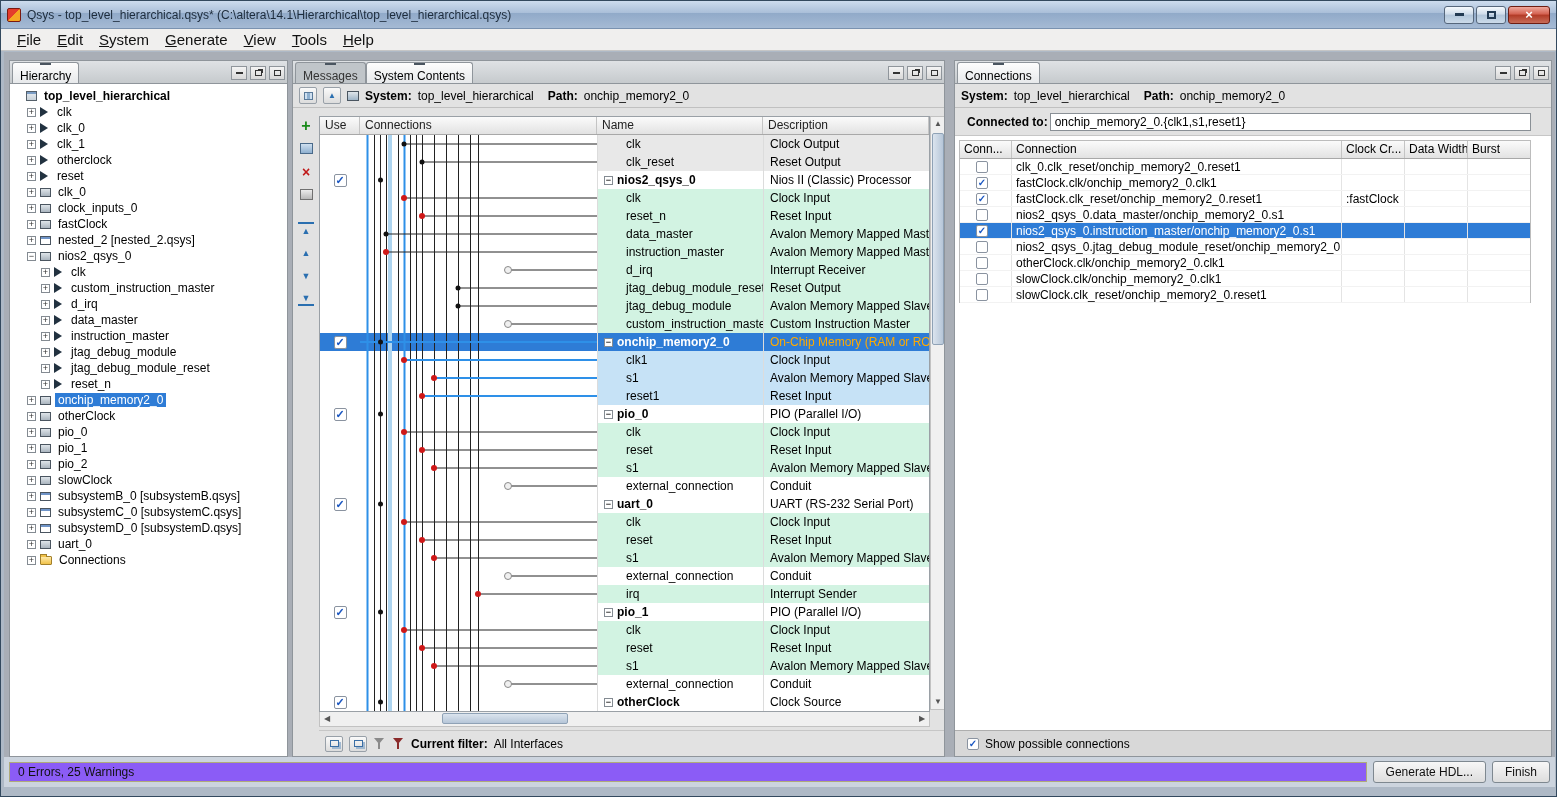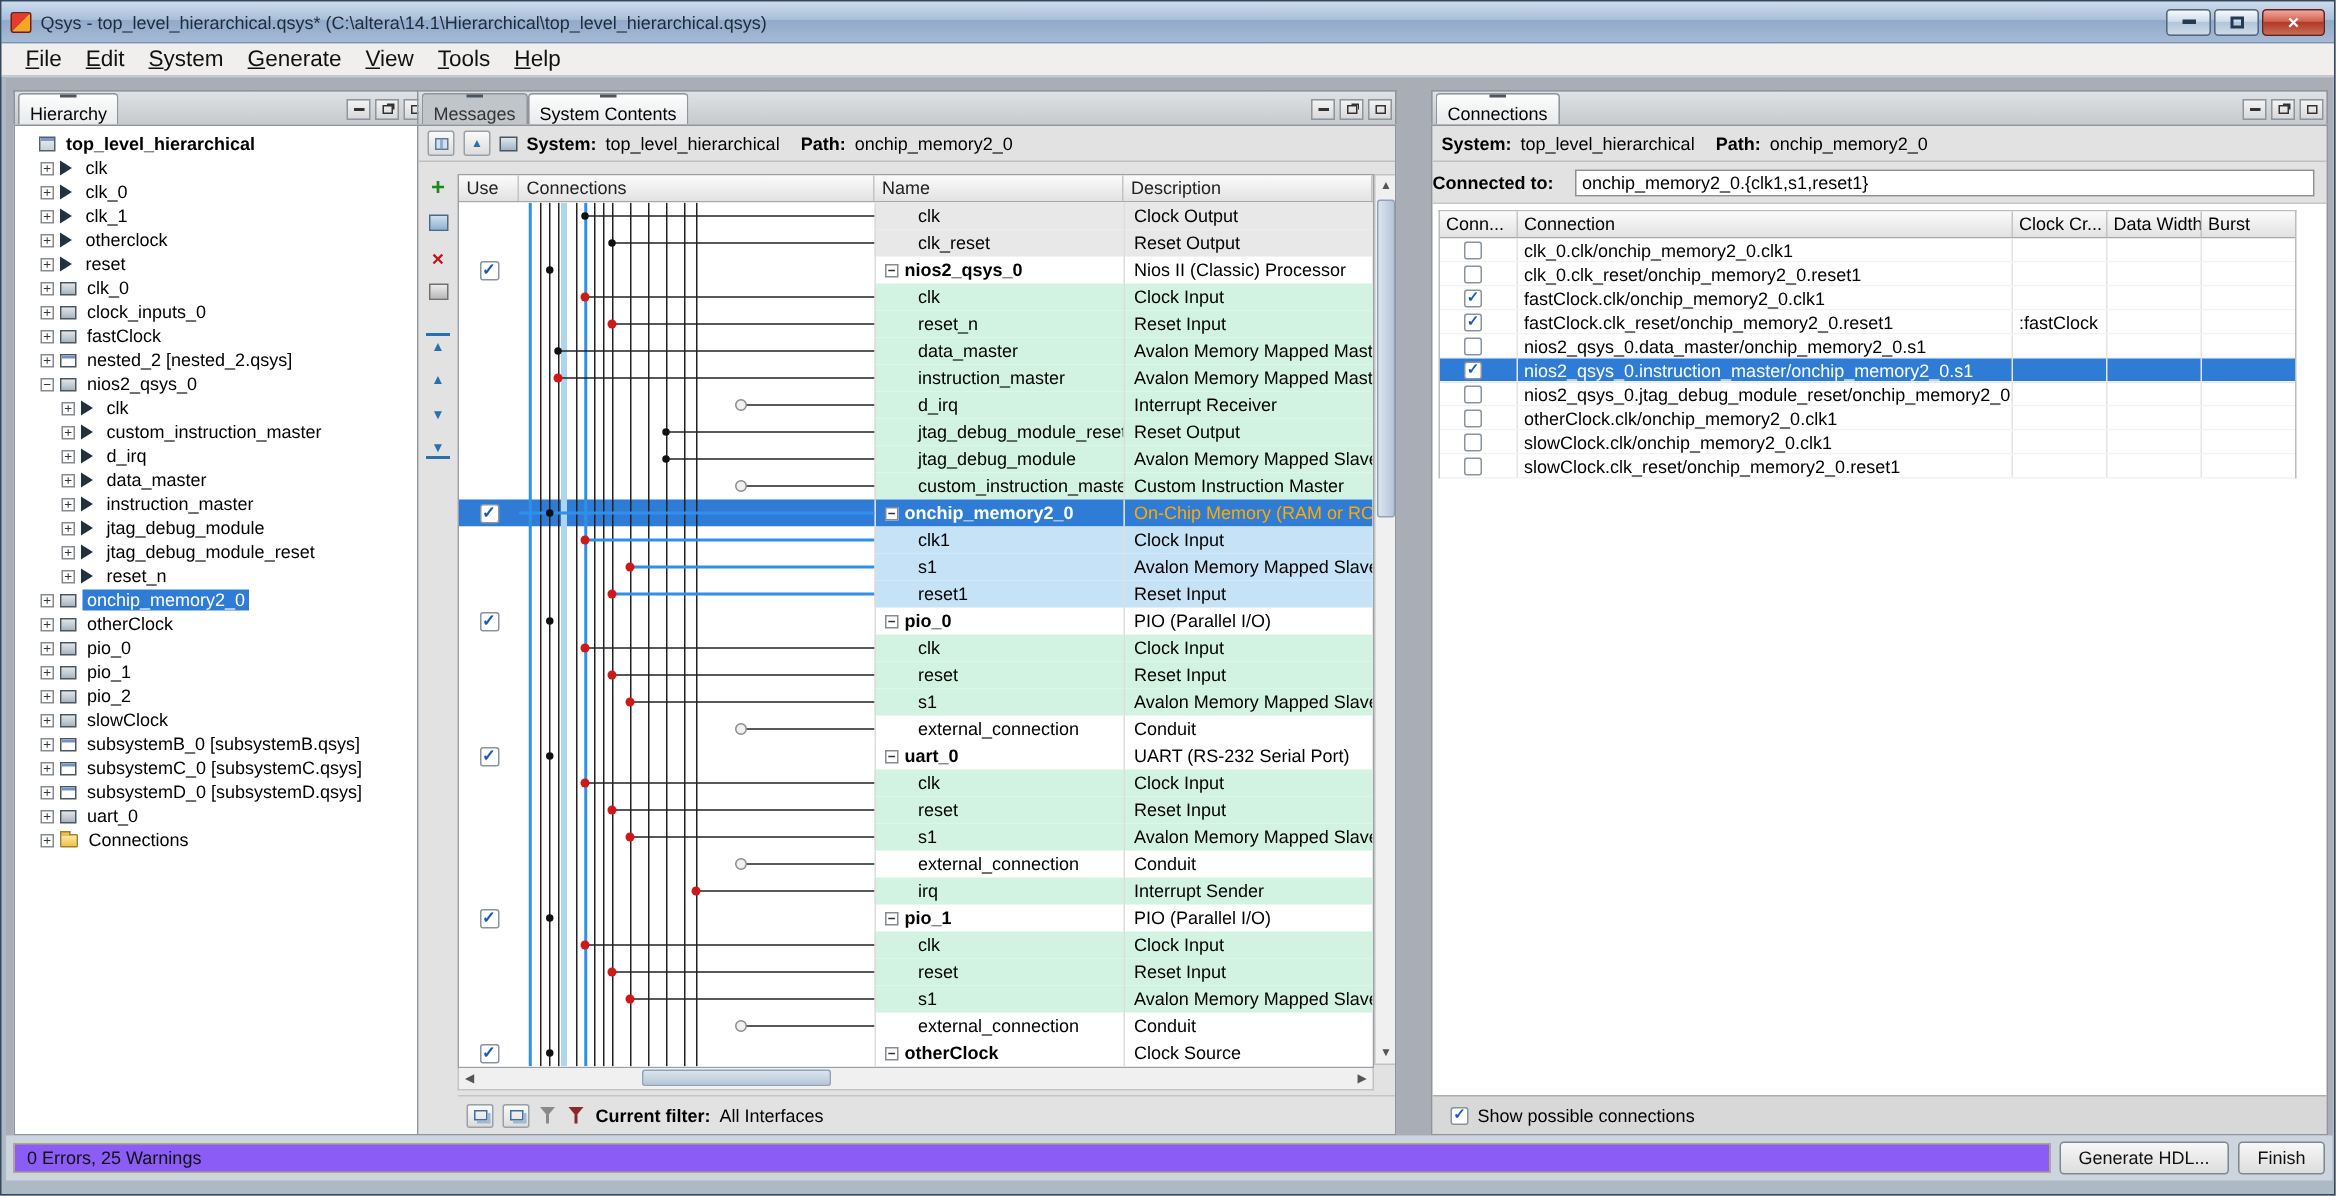--- a/index.html
+++ b/index.html
@@ -18,21 +18,21 @@
 
   
   .menubar{height:22px;background:#f0efee;border-bottom:1px solid #c6c6c6;display:flex;align-items:center;padding-left:8px;}
   .menu-item{font-size:15px;color:#111;padding:3px 8px;}
   .menu-item::first-letter{text-decoration:underline;}
 
   
   .workspace{position:absolute;left:3px;top:51px;width:1551px;height:705px;background:#a9aeb6;}
   .dock{position:absolute;top:8px;height:697px;display:flex;flex-direction:column;}
   #dock-h{left:5px;width:279px;}
-  #dock-c{left:274px;width:653px;}
+  #dock-c{left:288px;width:653px;}
   #dock-r{left:950px;width:598px;}
   .dockhead{height:23px;display:flex;align-items:flex-end;background:linear-gradient(#dfe2e5,#c6cacd);border:1px solid #8f959b;border-bottom:none;padding:0 2px;}
   .tab{height:21px;display:flex;align-items:center;gap:4px;padding:0 7px;font-size:12px;background:#c0c5c9;border:1px solid #8f959b;border-bottom:none;border-radius:3px 3px 0 0;color:#333;flex-direction:column;}
   .tab.active{background:linear-gradient(#fdfdfd,#e7e9eb);color:#000;}
   .tabclose{color:#555;font-size:11px;margin-left:2px;}
   .tabicon{width:11px;height:10px;border:1px solid #4a5560;background:linear-gradient(#e8edf2,#b9c6d2);box-shadow:inset 0 2px 0 #7a9cc4;}
   .tabicon.ti-conn{box-shadow:inset 0 2px 0 #e0a040;}
   .tabicon.ti-msg{box-shadow:inset 0 2px 0 #9ab07a;}
   .dockbtns{margin-left:auto;display:flex;gap:3px;align-items:center;padding-bottom:3px;}
   .dockbtn{width:16px;height:14px;border:1px solid #8f959b;background:linear-gradient(#f4f4f4,#d8d8d8);display:flex;align-items:center;justify-content:center;font-size:9px;color:#333;}
@@ -109,21 +109,21 @@
   .fbtn{width:18px;height:16px;border:1px solid #98a0a8;border-radius:2px;background:linear-gradient(#fafafa,#dcdcdc);display:flex;align-items:center;justify-content:center;}
   .mini-frames{width:9px;height:7px;border:1px solid #3a6ea5;box-shadow:2px 2px 0 0 #a0b8d0;}
   .funnel{position:relative;width:13px;height:13px;display:inline-block;}
   .funnel::before{content:"";position:absolute;left:1px;top:1px;border-left:5px solid transparent;border-right:5px solid transparent;border-top:6px solid #8a8a8a;}
   .funnel::after{content:"";position:absolute;left:5px;top:6px;width:2px;height:6px;background:#8a8a8a;}
   .funnel.red::before{border-top-color:#8a2a2a;}
   .funnel.red::after{background:#8a2a2a;}
   .flabel{font-weight:bold;}
 
   
-  .connectedbar{height:28px;background:#e2e2e2;border-bottom:1px solid #c6c6c6;display:flex;align-items:center;gap:14px;padding:0 0;font-size:12px;flex:none;}
+  .connectedbar{height:28px;background:#e2e2e2;border-bottom:1px solid #c6c6c6;display:flex;align-items:center;gap:2px;padding:0 12px;font-size:12px;flex:none;}
   .connectedbar b{font-weight:bold;white-space:nowrap;}
   .field{flex:1;height:18px;line-height:16px;background:#fff;border:1px solid #8a9096;padding:0 4px;font-size:12px;margin-right:8px;white-space:nowrap;overflow:hidden;}
   .rbody{flex:1;background:#fff;padding:4px;min-height:0;}
   .rtable{width:572px;border:1px solid #bcbcbc;border-bottom:none;}
   .rthead{display:flex;height:18px;line-height:17px;background:linear-gradient(#fbfbfb,#e2e2e2);border-bottom:1px solid #a8a8a8;font-size:12px;}
   .rthead>div{border-right:1px solid #c4c4c4;padding-left:4px;white-space:nowrap;overflow:hidden;}
   .rrow{display:flex;height:16px;line-height:16px;font-size:12px;background:#fff;border-bottom:1px solid #f2f2f2;}
   .rrow>div{border-right:1px solid #e4e4e4;white-space:nowrap;overflow:hidden;}
   .r-conn{width:52px;display:flex;align-items:center;padding-left:16px;flex:none;}
   .r-connection{width:330px;padding-left:4px;flex:none;}
@@ -800,29 +800,20 @@
               <div class="r-connection">Connection</div>
               <div class="r-clock">Clock Cr...</div>
               <div class="r-data" style="padding-left:4px;">Data Width</div>
               <div class="r-burst" style="padding-left:4px;">Burst</div>
             </div>
             <div>
                 <div class="rrow">
                   <div class="r-conn">
                     <span class="cb small"></span>
                   </div>
-                  <div class="r-connection">clk_0.clk/onchip_memory2_0.clk1</div>
-                  <div class="r-clock"></div>
-                  <div class="r-data"></div>
-                  <div class="r-burst"></div>
-                </div>
-                <div class="rrow">
-                  <div class="r-conn">
-                    <span class="cb small"></span>
-                  </div>
                   <div class="r-connection">clk_0.clk_reset/onchip_memory2_0.reset1</div>
                   <div class="r-clock"></div>
                   <div class="r-data"></div>
                   <div class="r-burst"></div>
                 </div>
                 <div class="rrow">
                   <div class="r-conn">
                     <span class="cb small checked">✓</span>
                   </div>
                   <div class="r-connection">fastClock.clk/onchip_memory2_0.clk1</div>

